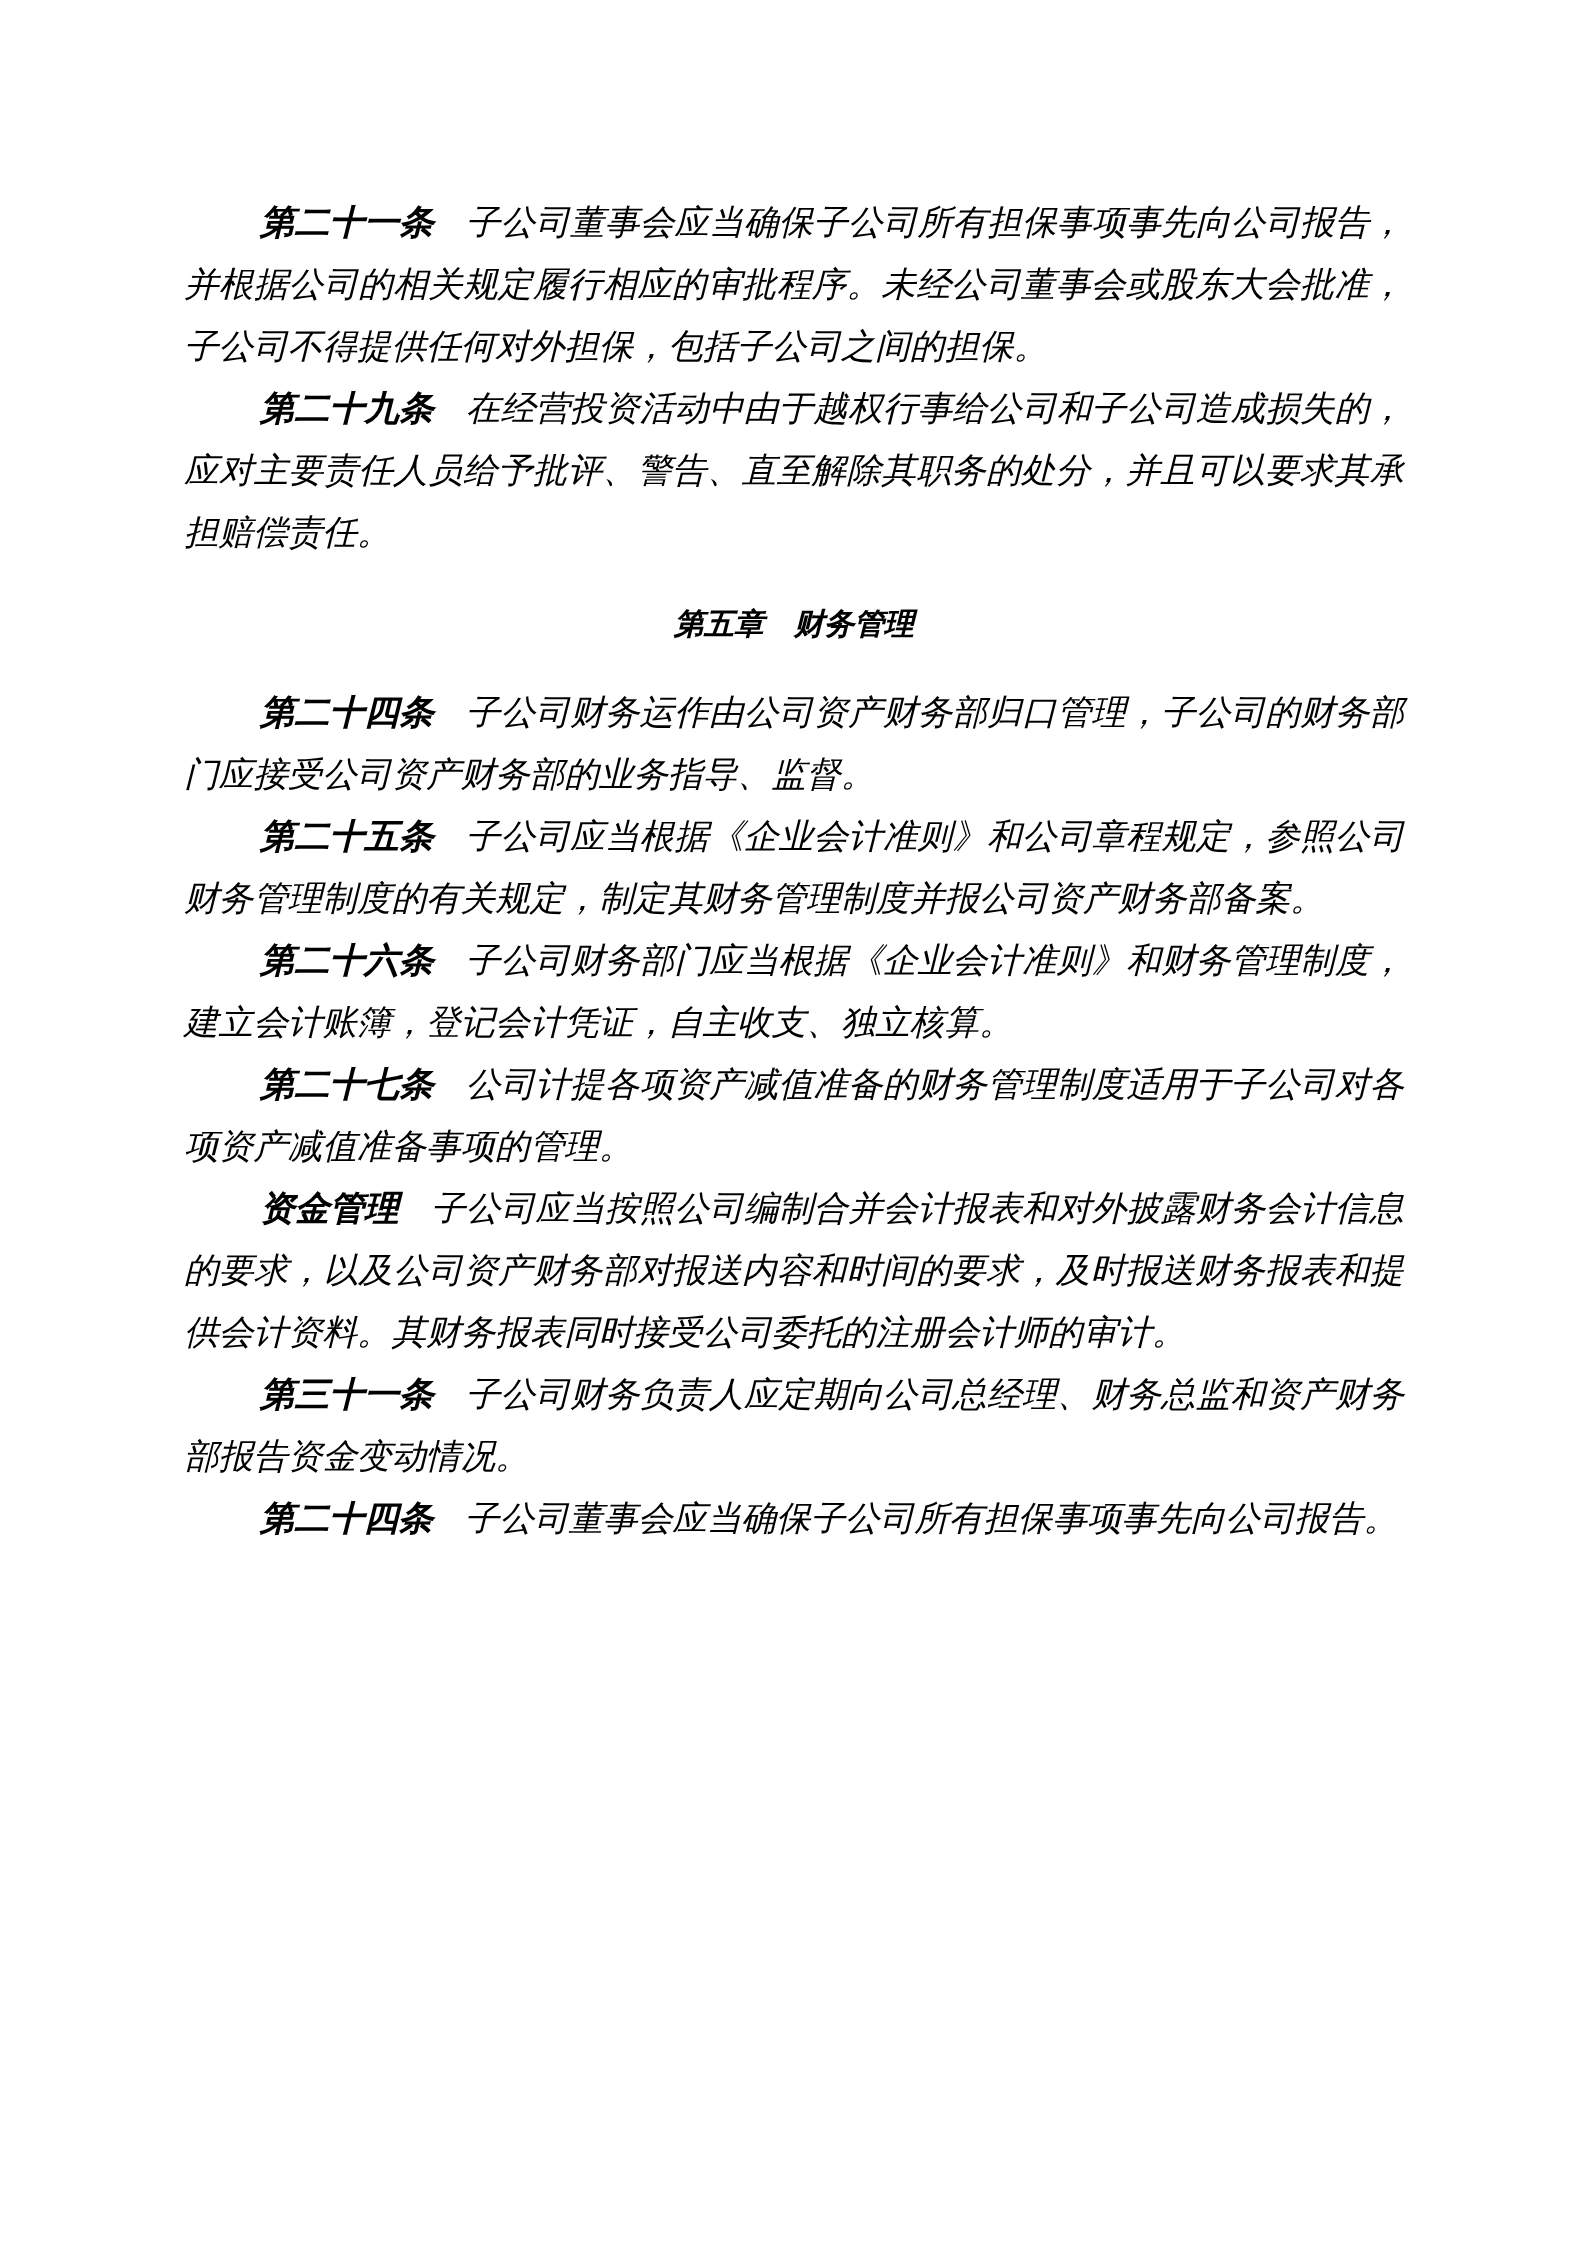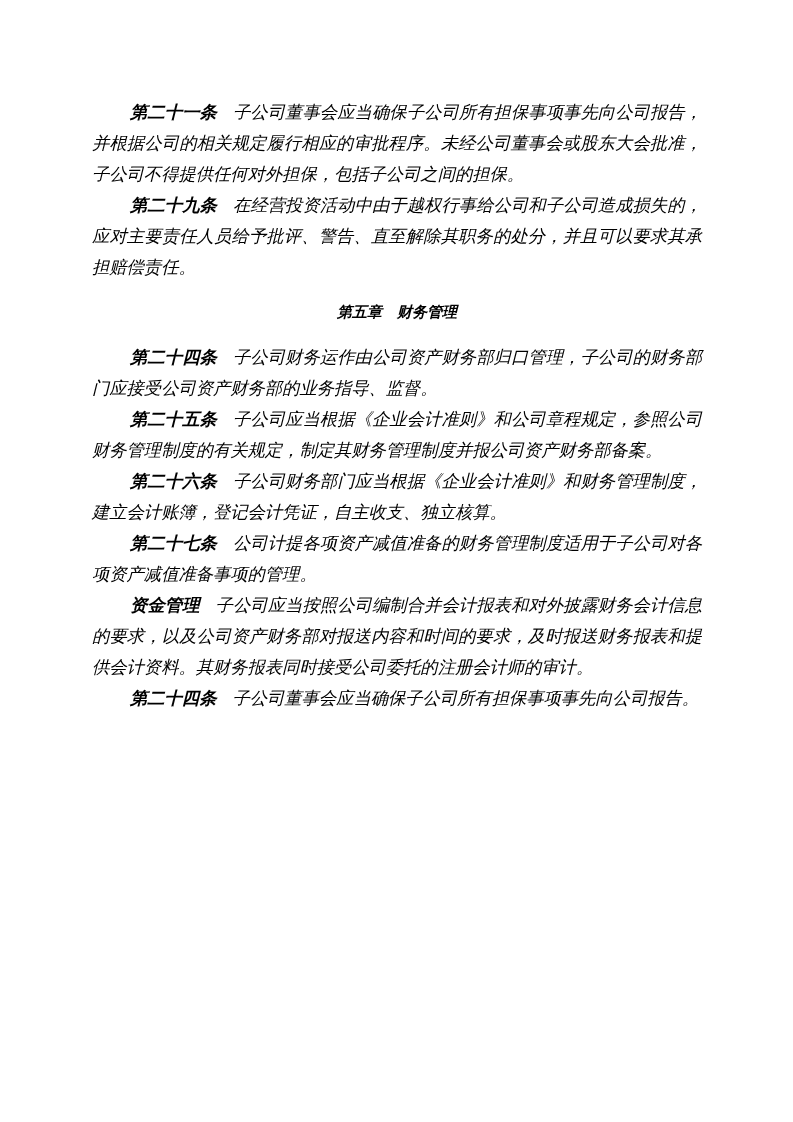--- a/index.html
+++ b/index.html
@@ -59,16 +59,17 @@
   <p class="article"><span class="num">第二十五条</span><span class="txt">子公司应当根据《企业会计准则》和公司章程规定，参照公司财务管理制度的有关规定，制定其财务管理制度并报公司资产财务部备案。</span></p>
 
   <p class="article"><span class="num">第二十六条</span><span class="txt">子公司财务部门应当根据《企业会计准则》和财务管理制度，建立会计账簿，登记会计凭证，自主收支、独立核算。</span></p>
 
 
 
   <p class="article"><span class="num">第二十七条</span><span class="txt">公司计提各项资产减值准备的财务管理制度适用于子公司对各项资产减值准备事项的管理。</span></p>
 
   <p class="article"><span class="num">资金管理</span><span class="txt">子公司应当按照公司编制合并会计报表和对外披露财务会计信息的要求，以及公司资产财务部对报送内容和时间的要求，及时报送财务报表和提供会计资料。其财务报表同时接受公司委托的注册会计师的审计。</span></p>
 
+  <p class="article"><span class="num">第三十一条</span><span class="txt">子公司财务负责人应定期向公司总经理、财务总监和资产财务部报告资金变动情况。</span></p>
 
   <p class="article"><span class="num">第二十四条</span><span class="txt">子公司董事会应当确保子公司所有担保事项事先向公司报告。</span></p>
 
 </div>
 
 </body></html>

